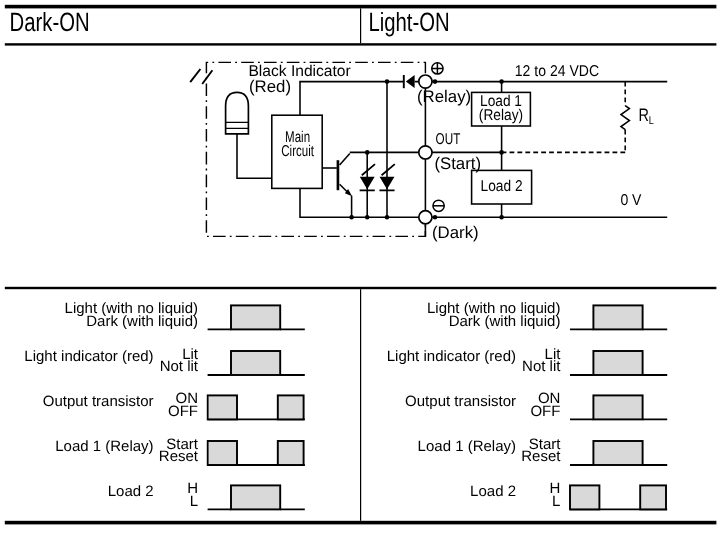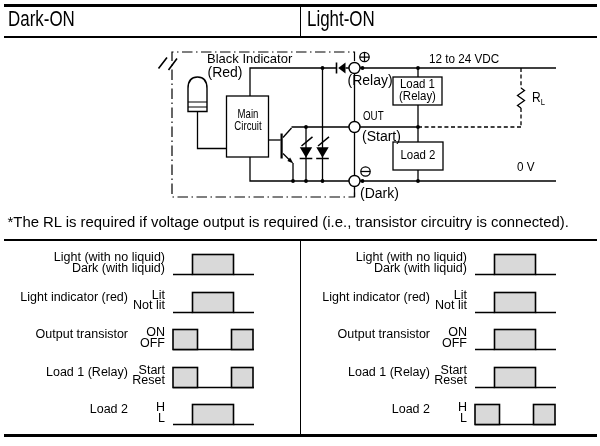--- a/index.html
+++ b/index.html
@@ -113,21 +113,20 @@
     <div>(Relay)</div>
   </div>
   <div class="lbl" style="left:532px;top:89.1px;font-size:15px;transform:scaleX(0.8)">
     <span>R</span><span class="sub">L</span>
   </div>
   <div class="boxlbl" style="left:393px;top:147.2px;width:50px;font-size:13px;transform:scaleX(0.88)">
     <div>Load 2</div>
   </div>
   <div class="lbl med x90" style="left:516.5px;top:160px">0 V</div>
 
-  <div class="lbl note" style="left:7.5px;top:214.7px">*The RL is required if voltage output is required (i.e., transistor circuitry is connected).</div>
 
   <div id="timing">
       <div class="tlabel" style="left: 15px; top: 251.3px;">Light (with no liquid)</div>
       <div class="tlabel" style="left: 15px; top: 261.8px;">Dark (with liquid)</div>
       <svg width="84" height="24" style="left: 172px; top: 253px;">
         <path d="M1,21.5 H20.5 M61.5,21.5 H82" stroke="#000" stroke-width="1.6" fill="none"></path>
         <rect x="20.5" y="1.5" width="41" height="20" fill="#d9d9d9" stroke="#000" stroke-width="1.6"></rect>
       </svg>
       <div class="tlabel" style="left: -22px; top: 290.6px;">Light indicator (red)</div>
       <div class="tlabel" style="left: 15px; top: 288.8px;">Lit</div>

